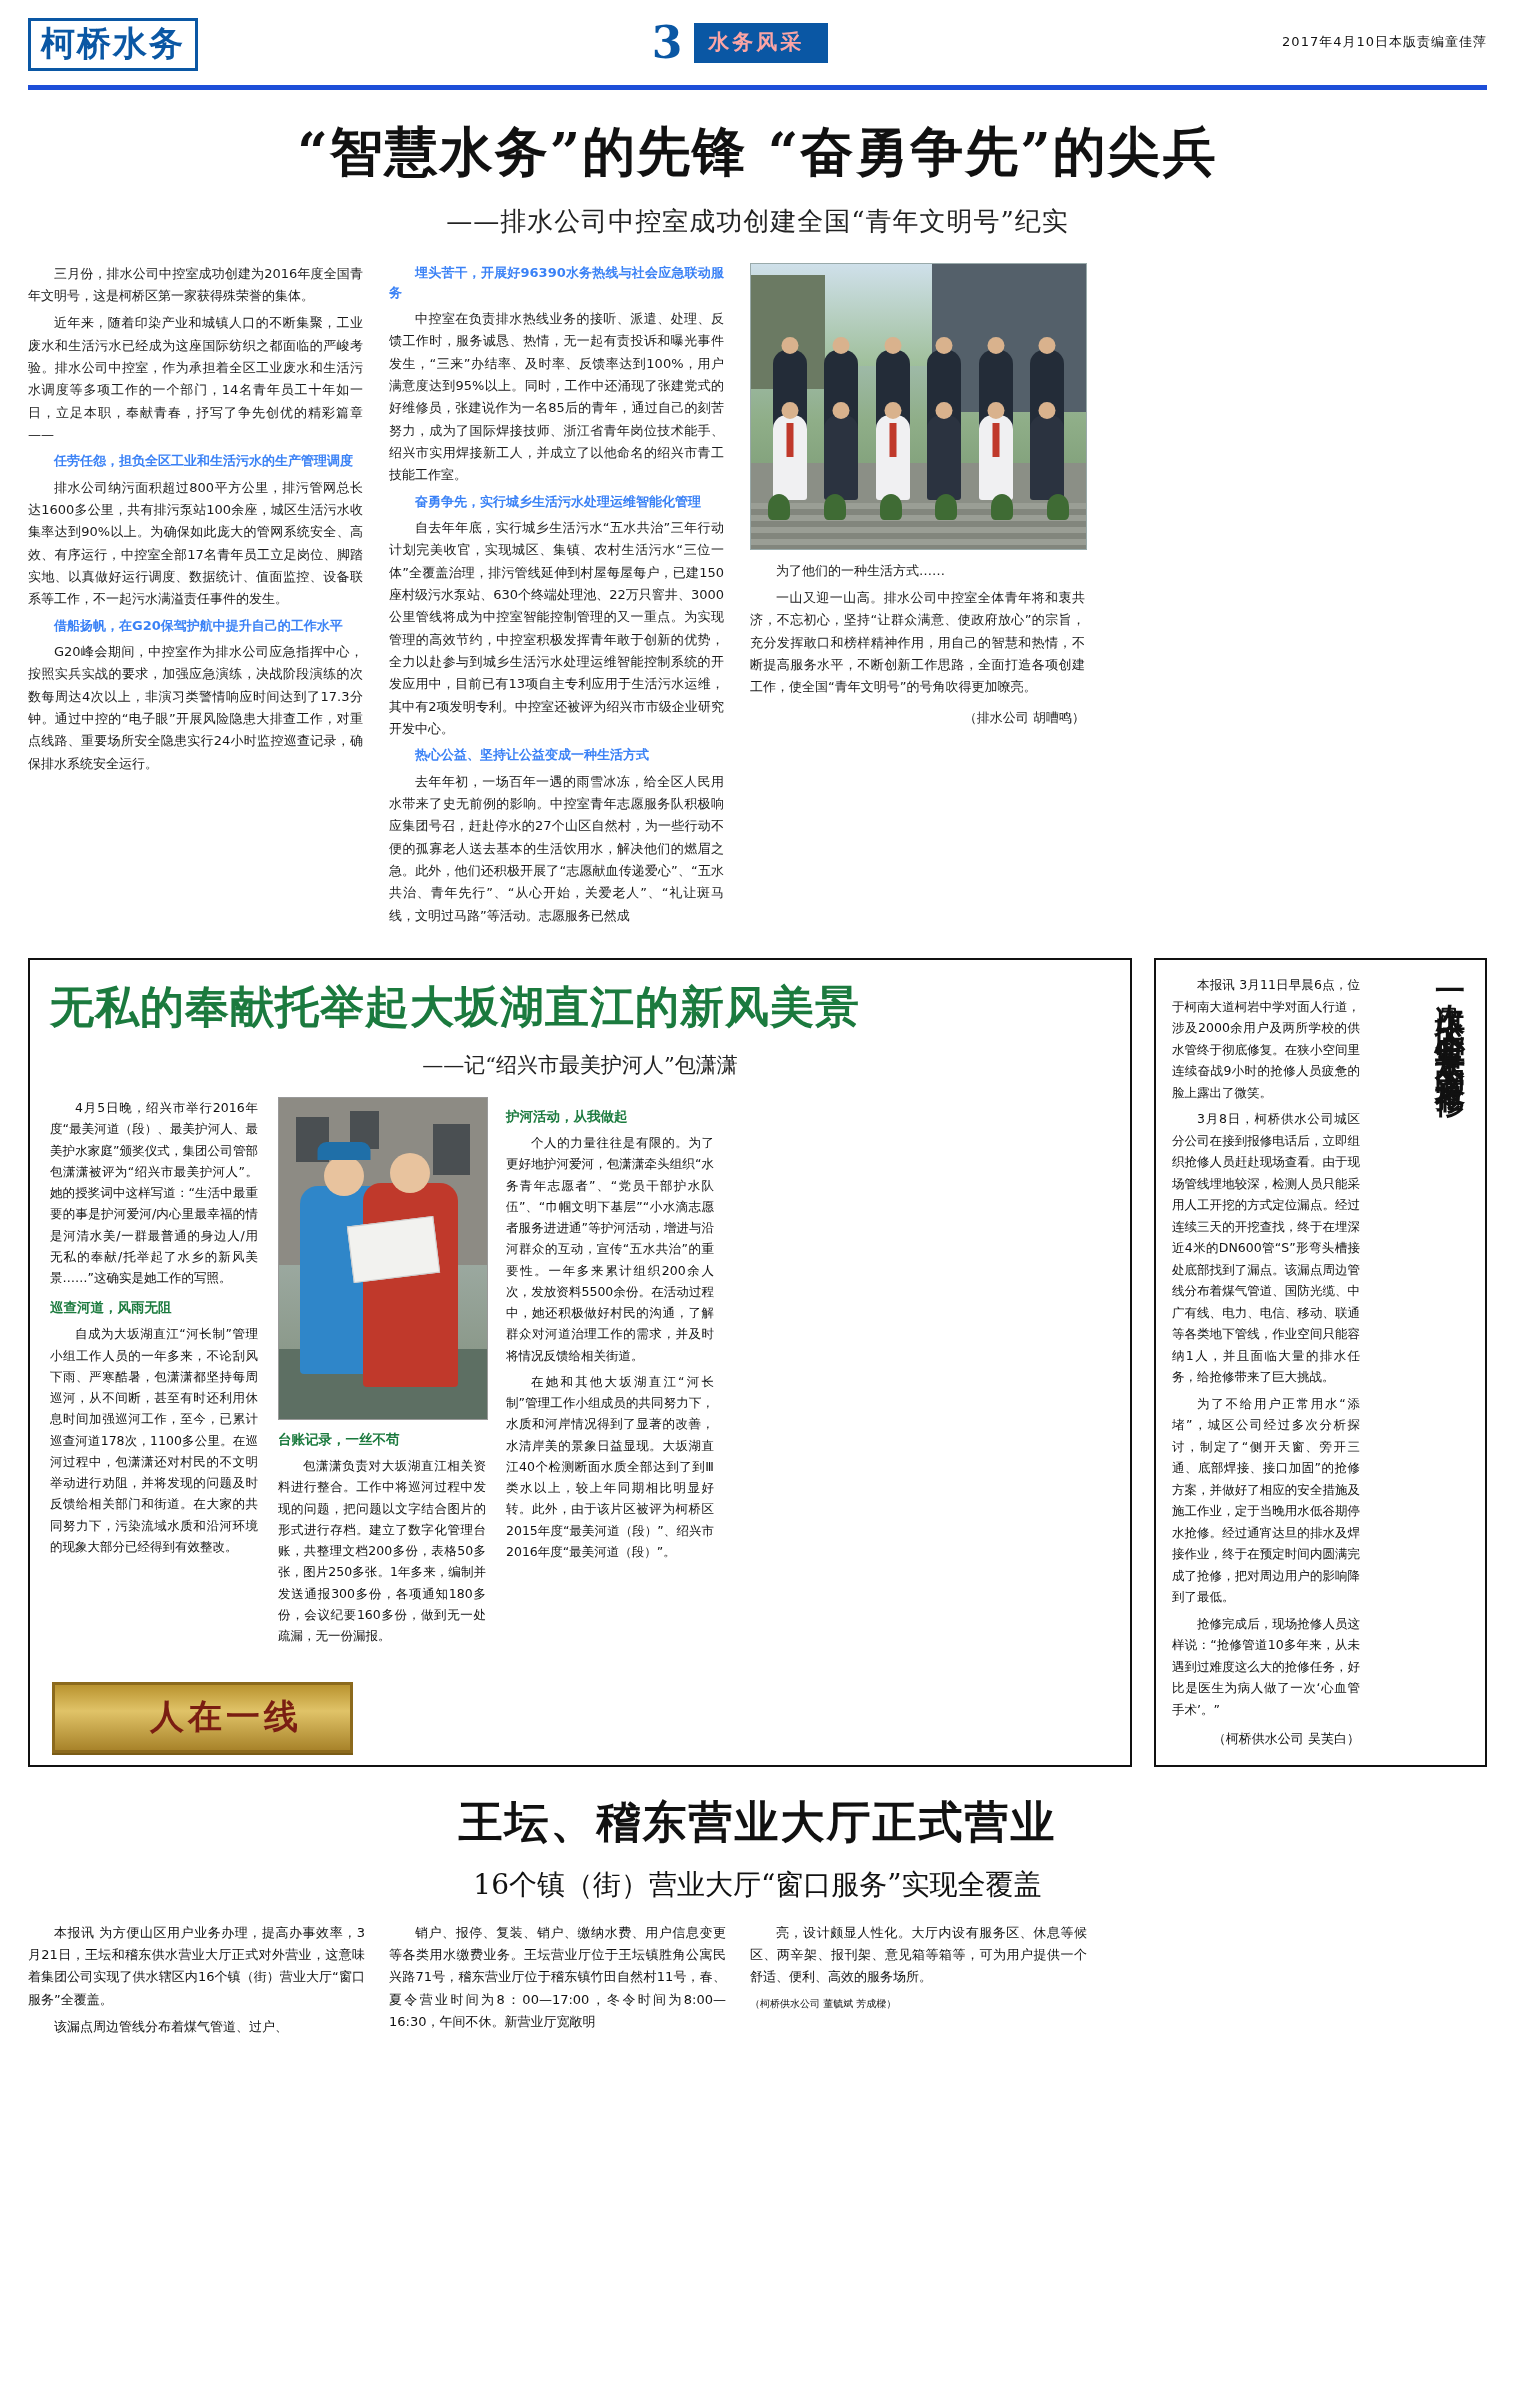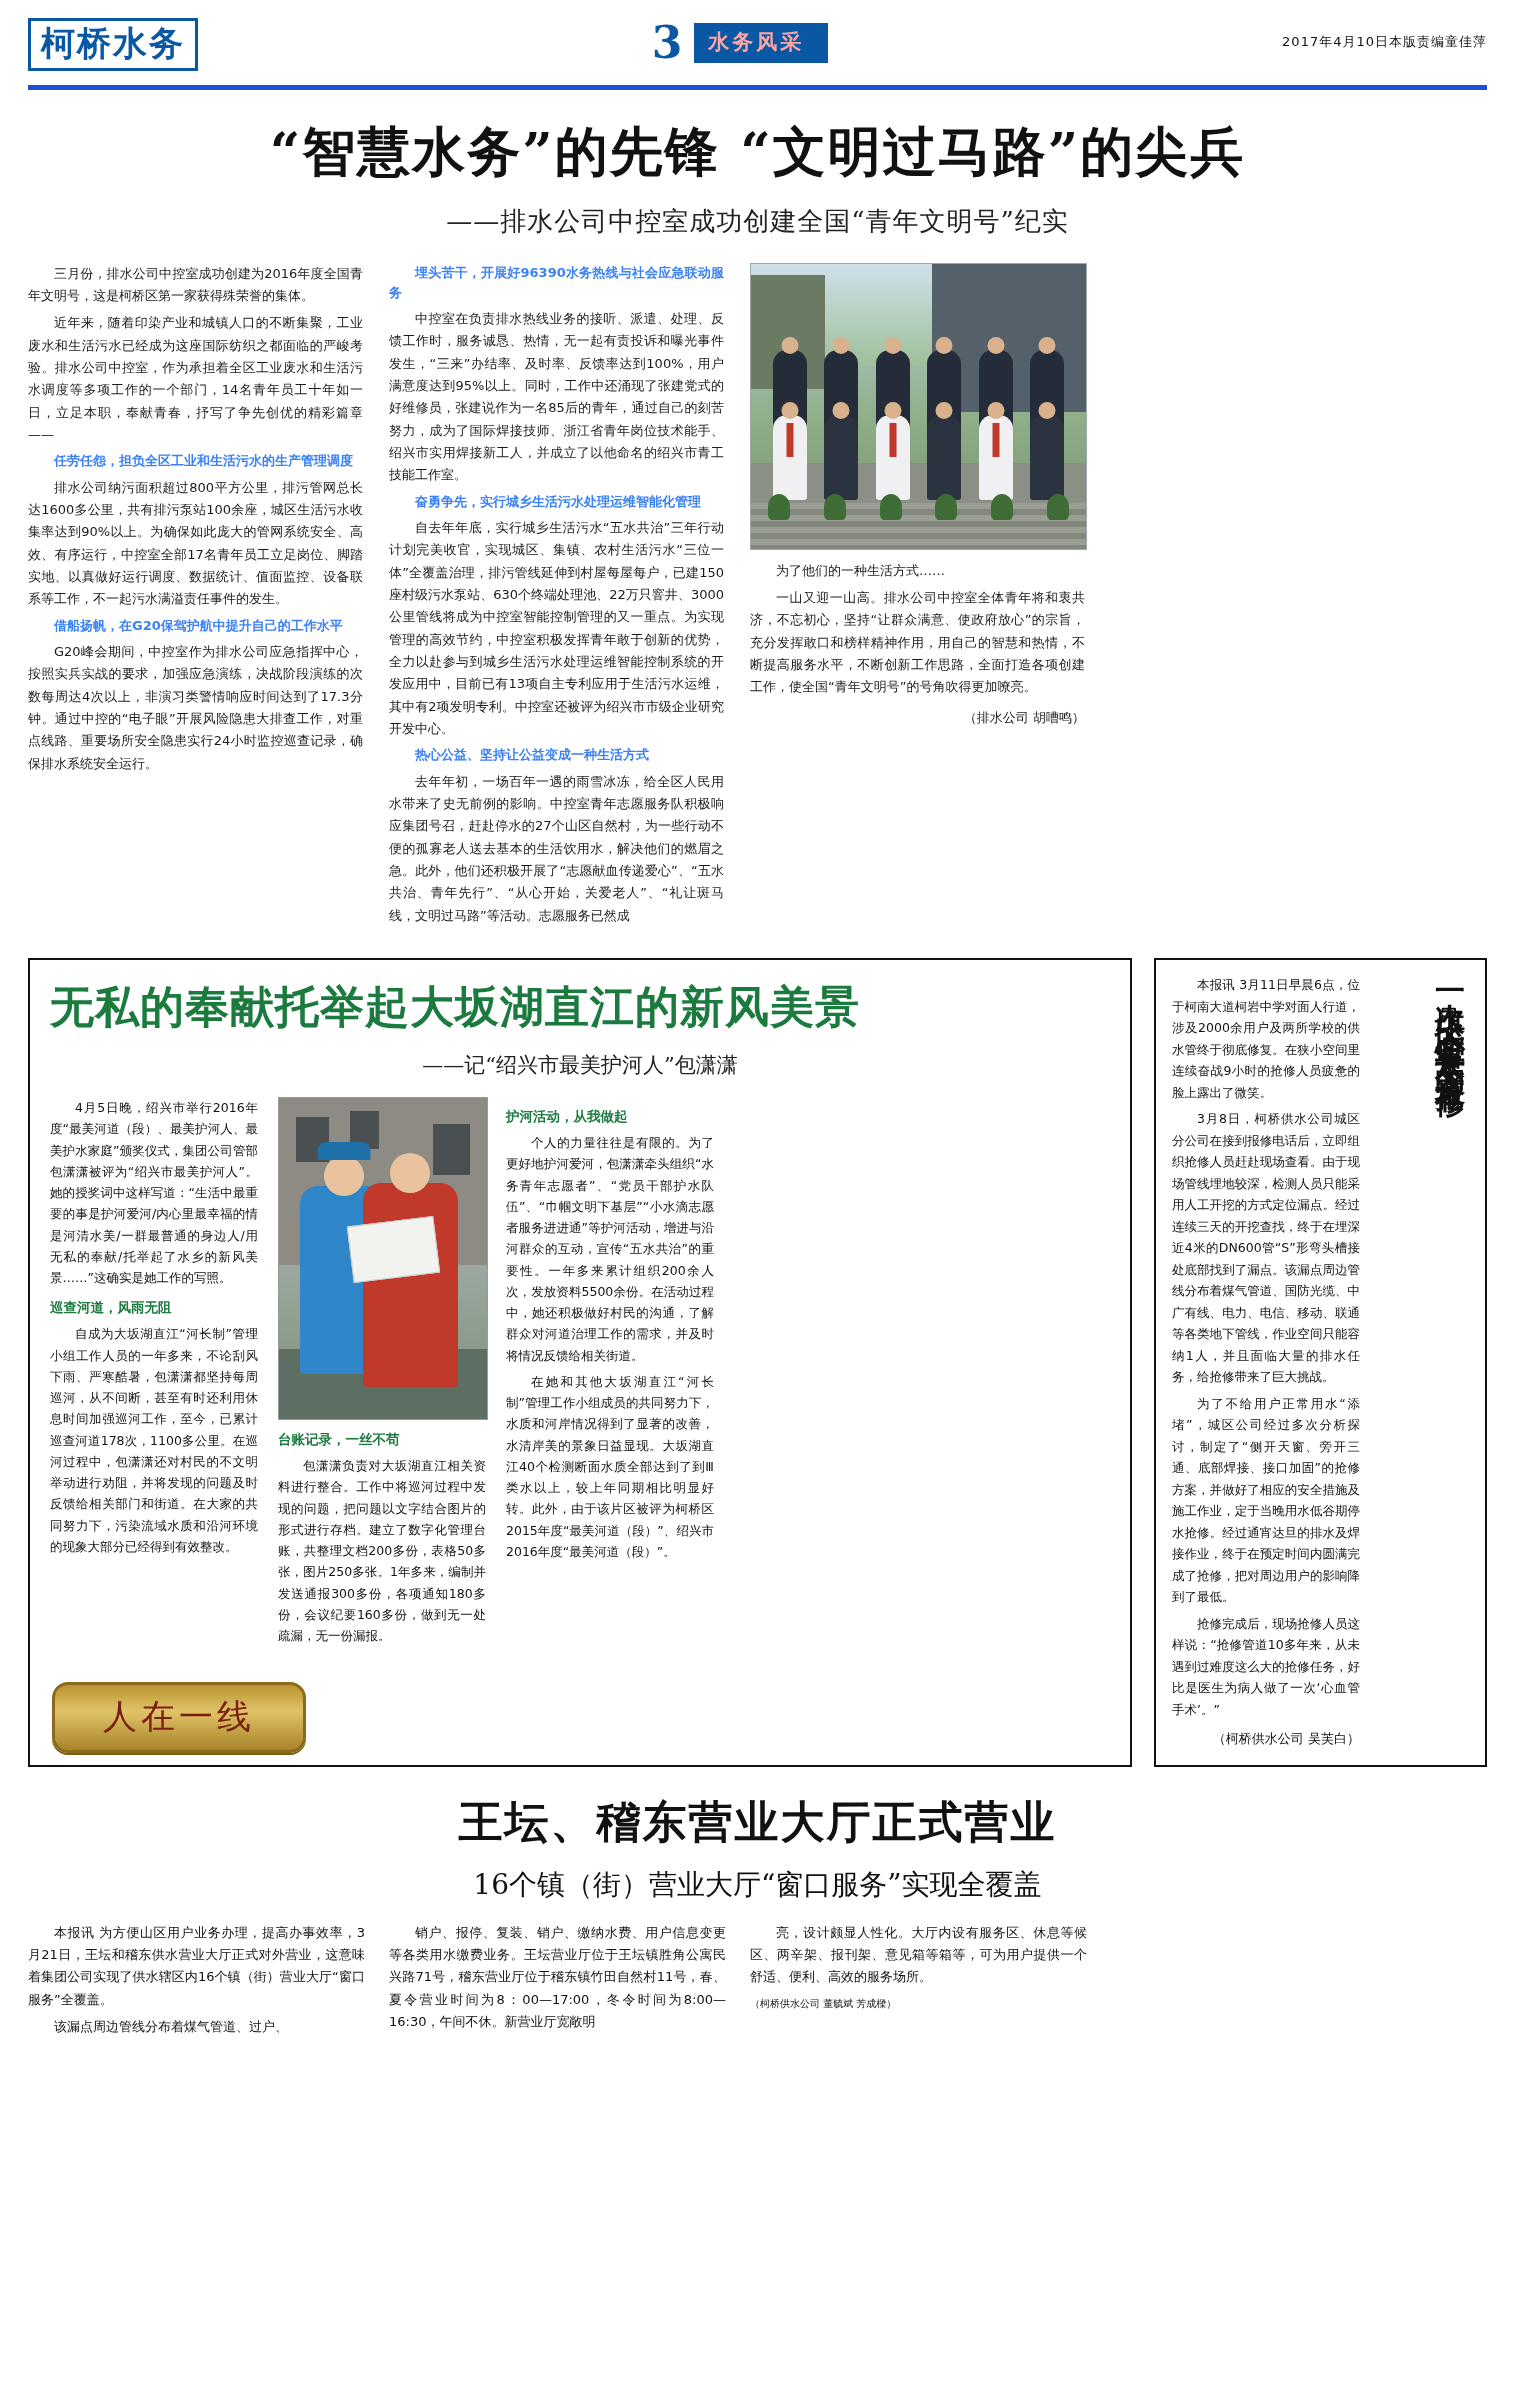--- a/index.html
+++ b/index.html
@@ -136,23 +136,24 @@
   .mphoto .volunteer::after{content:"";position:absolute;left:50%;top:-44px;transform:translateX(-50%);width:53px;height:18px;border-radius:9px 9px 0 0;background:#1f6fa8;}
   .mphoto .resident{position:absolute;right:14%;bottom:10%;width:95px;height:204px;background:#c0392b;border-radius:18px 18px 4px 4px;}
   .mphoto .resident::before{content:"";position:absolute;left:50%;top:-30px;transform:translateX(-50%);width:40px;height:40px;border-radius:50%;background:#e8c39e;}
   .mphoto .paper{position:absolute;left:34%;bottom:44%;width:85px;height:55px;background:#f2f2ef;transform:rotate(-7deg);border:1px solid #ccc;}
 
   .ribbon{
     position:absolute;left:22px;bottom:12px;width:248px;height:65px;
     background:linear-gradient(#b9932f,#e0c368 40%,#a8832a);
     display:flex;align-items:center;justify-content:center;
     color:#7a1d12;font-family:"DejaVu Serif","Liberation Serif",serif;
-    font-weight:normal;font-size:34px;letter-spacing:4px;
-    border:3px solid #8c6a1d;border-radius:16px;
+    font-weight:bold;font-size:34px;letter-spacing:4px;
+    border:3px solid #8c6a1d;border-radius:0;
     box-shadow:0 2px 0 #7a5c16;
+    padding-left:47px;
   }
 
   .mid-right{
     width:297px;border:2px solid #111;padding:14px 16px;display:flex;gap:14px;
   }
   .mr-text{width:188px;font-size:12.5px;line-height:1.72;text-align:justify;}
   .mr-text p{margin:0 0 5px 0;text-indent:2em;}
   .mr-title{
     writing-mode:vertical-rl;text-orientation:upright;
     font-family:"DejaVu Serif","Liberation Serif",serif;
@@ -184,21 +185,21 @@
       <div class="mast-section">水务风采</div>
     </div>
     <div class="mast-right">
       <span>2017年4月10日</span>
       <span>本版责编</span>
       <span>童佳萍</span>
     </div>
   </div>
 
   <div class="lead">
-    <div class="lead-title">“智慧水务”的先锋 “文明过马路”的尖兵</div>
+    <div class="lead-title">“智慧水务”的先锋 “奋勇争先”的尖兵</div>
     <div class="lead-sub">——排水公司中控室成功创建全国“青年文明号”纪实</div>
 
     <div class="lead-body">
 
       <div class="col">
         <p>三月份，排水公司中控室成功创建为2016年度全国青年文明号，这是柯桥区第一家获得殊荣誉的集体。</p>
         <p>近年来，随着印染产业和城镇人口的不断集聚，工业废水和生活污水已经成为这座国际纺织之都面临的严峻考验。排水公司中控室，作为承担着全区工业废水和生活污水调度等多项工作的一个部门，14名青年员工十年如一日，立足本职，奉献青春，抒写了争先创优的精彩篇章——</p>
         <p class="sub-h">任劳任怨，担负全区工业和生活污水的生产管理调度</p>
         <p>排水公司纳污面积超过800平方公里，排污管网总长达1600多公里，共有排污泵站100余座，城区生活污水收集率达到90%以上。为确保如此庞大的管网系统安全、高效、有序运行，中控室全部17名青年员工立足岗位、脚踏实地、以真做好运行调度、数据统计、值面监控、设备联系等工作，不一起污水满溢责任事件的发生。</p>
         <p class="sub-h">借船扬帆，在G20保驾护航中提升自己的工作水平</p>

